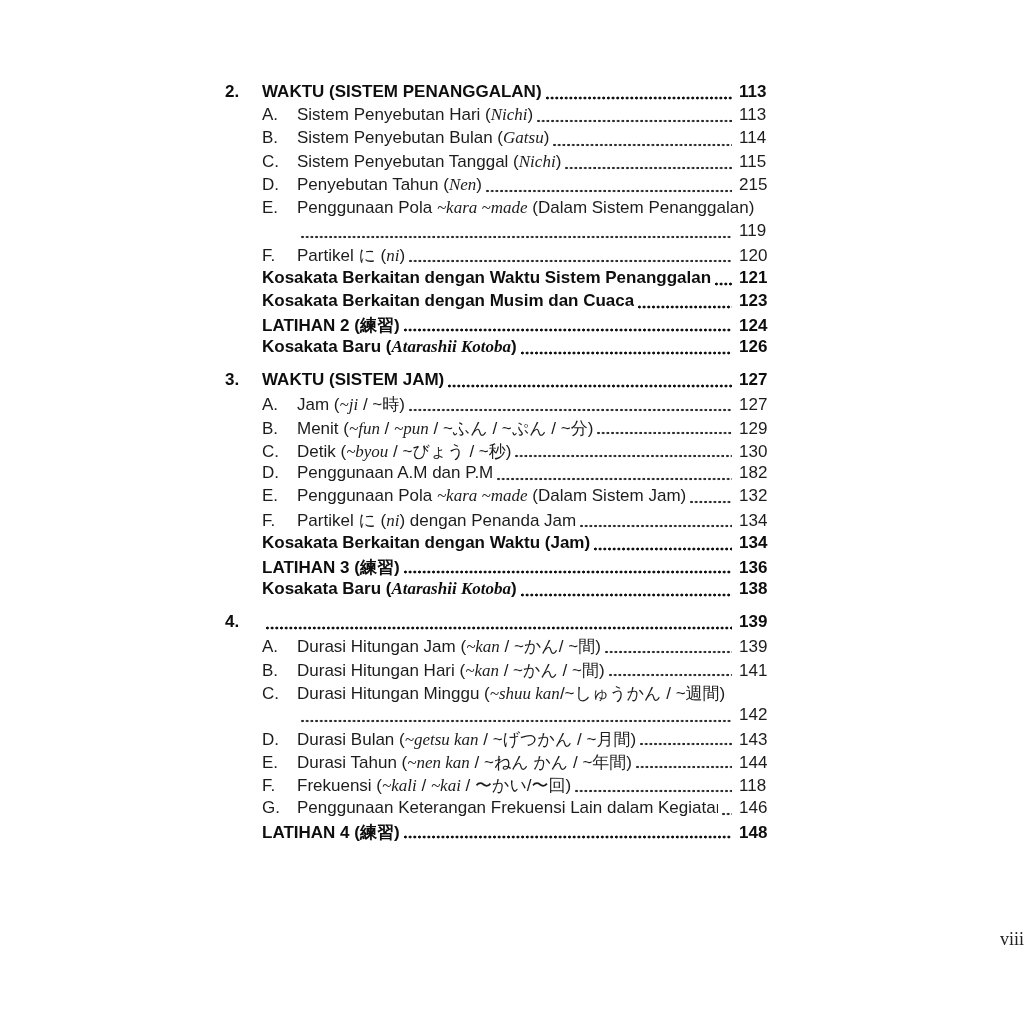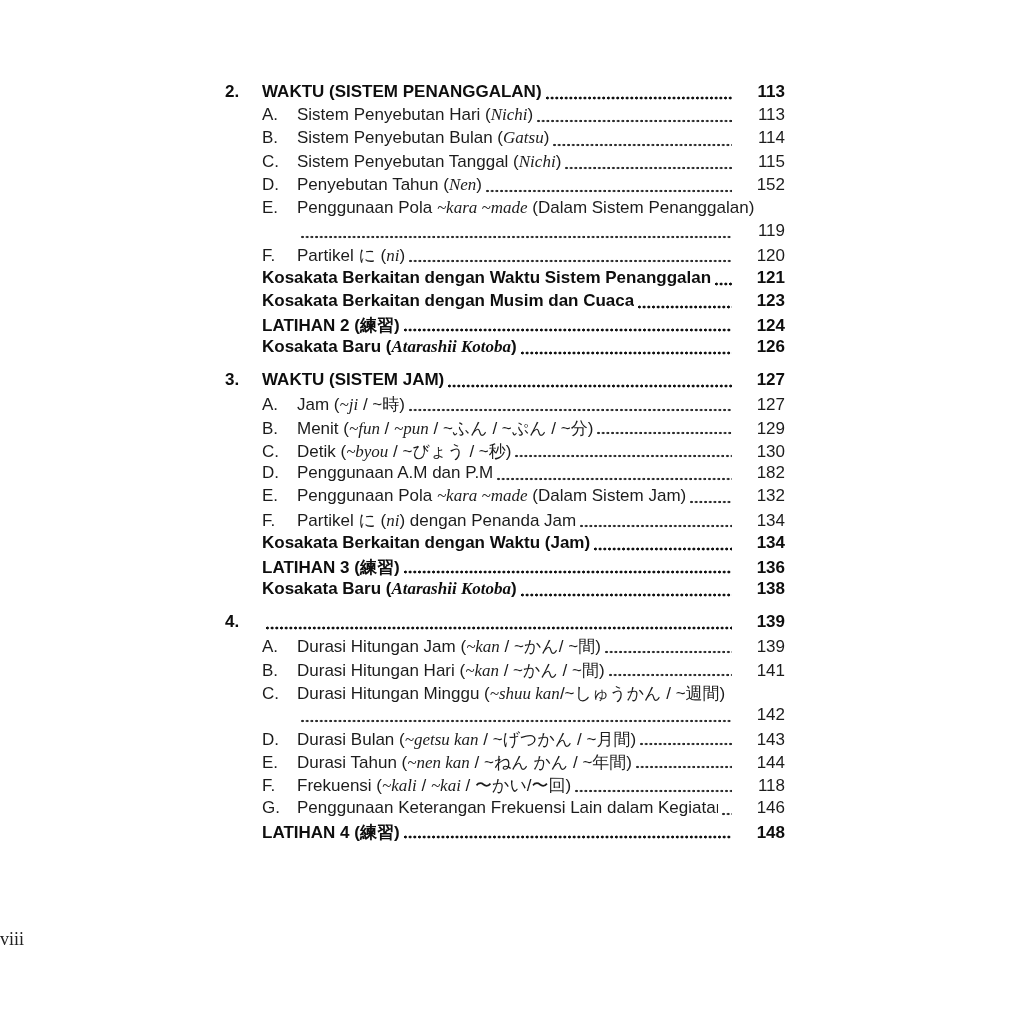--- a/index.html
+++ b/index.html
@@ -40,26 +40,26 @@
     align-self:flex-end;
     height:6px;
     margin:0 7px 4px 4px;
     background-image:radial-gradient(circle at 1.6px 3px,#2a2a2a 1.15px,transparent 1.55px);
     background-size:4.7px 6px;
     background-repeat:repeat-x;
   }
   .b .dots{
     background-image:radial-gradient(circle at 1.6px 3px,#111 1.3px,transparent 1.7px);
   }
-  .page{flex:none;width:46px;text-align:right;}
+  .page{flex:none;width:46px;}
   .footer{
     position:absolute;
     top:929px;
     left:0;width:1024px;
-    text-align:left;
+    text-align:right;
     font-family:"Liberation Serif",serif;
     font-size:18px;
     color:#222;
   }
 </style>
 </head>
 <body>
 
 <div class="sheet">
   <div class="toc">
@@ -85,21 +85,21 @@
         <div class="row item">
           <span class="letter">C.</span>
           <span class="label"><span>Sistem Penyebutan Tanggal (</span><span class="it">Nichi</span><span>)</span></span>
           <span class="dots"></span>
           <span class="page">115</span>
         </div>
         <div class="row item">
           <span class="letter">D.</span>
           <span class="label"><span>Penyebutan Tahun (</span><span class="it">Nen</span><span>)</span></span>
           <span class="dots"></span>
-          <span class="page">152</span>
+          <span class="page">215</span>
         </div>
         <div class="row item">
           <span class="letter">E.</span>
           <span class="label"><span>Penggunaan Pola </span><span class="it">~kara ~made</span><span> (Dalam Sistem Penanggalan)</span></span>
         </div>
         <div class="row cont">
           <span class="dots"></span>
           <span class="page">119</span>
         </div>
         <div class="row item">

